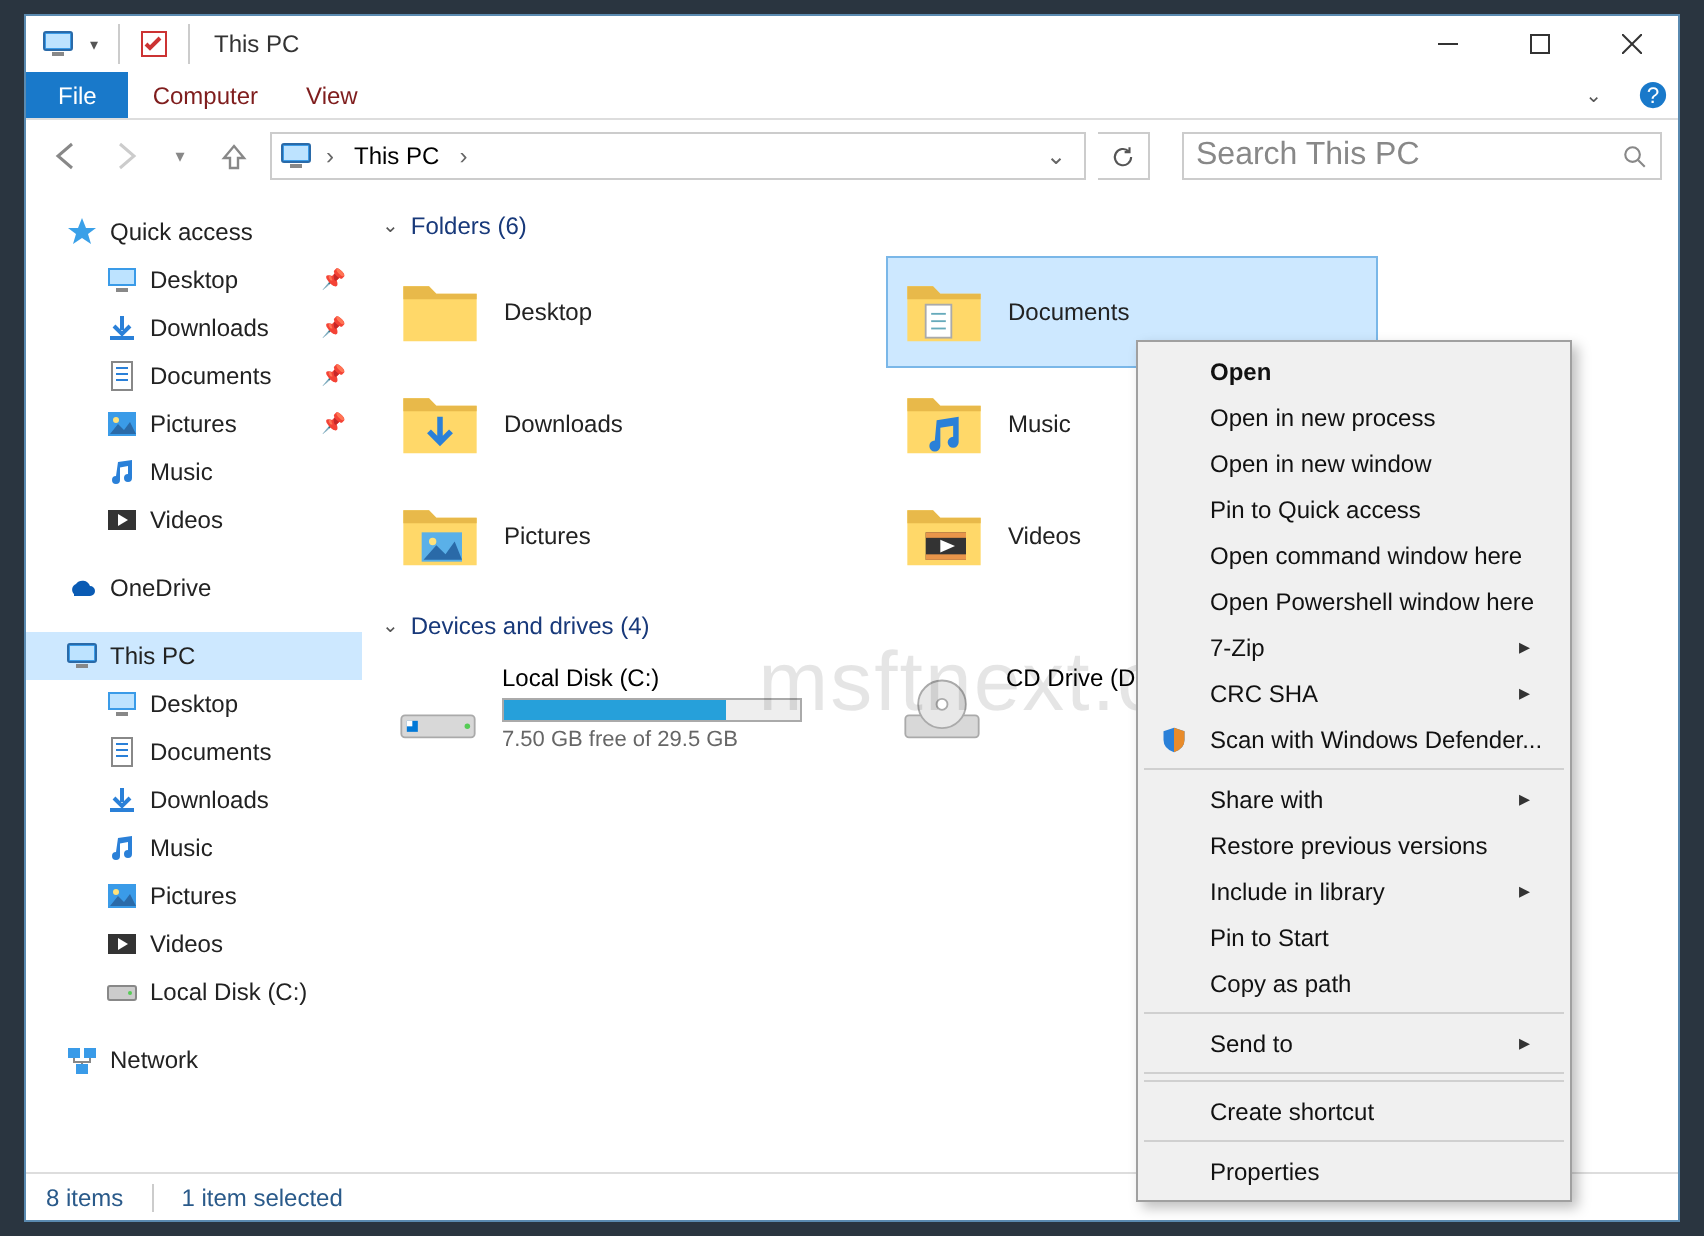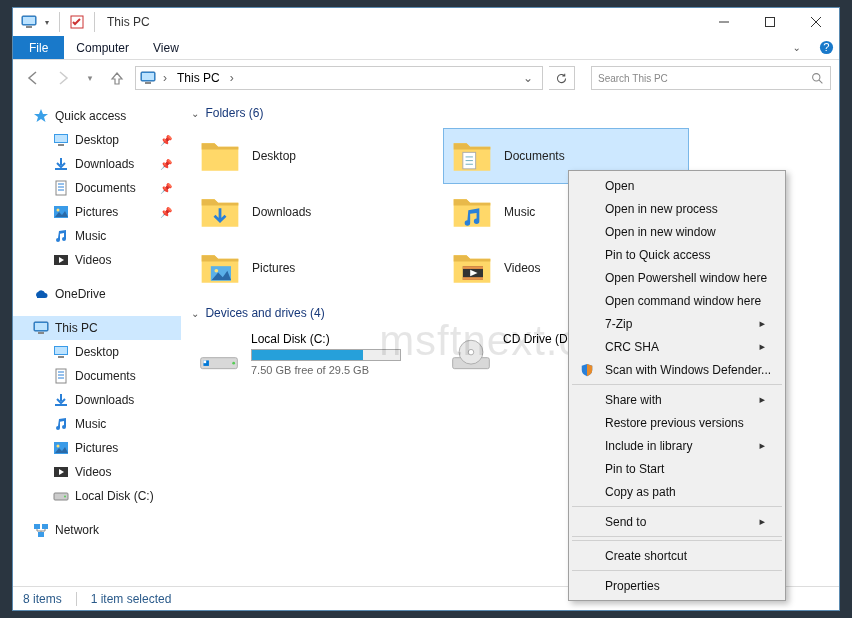--- a/index.html
+++ b/index.html
@@ -7,36 +7,36 @@
 .window { position: absolute; left: 12px; top: 7px; width: 828px; height: 604px; background: #fff; border: 1px solid #5a8ab0; display: flex; flex-direction: column; }
 .titlebar { height: 28px; display: flex; align-items: center; background: #fff; }
 .titlebar .qat { display: flex; align-items: center; gap: 3px; padding-left: 6px; }
 .mini { width: 20px; height: 20px; display:flex; align-items:center; justify-content:center; }
 .mini svg { width:16px; height:16px; }
 .titlebar .sep { width:1px; height:20px; background:#ccc; margin:0 4px; }
 .titlebar .title { margin-left: 8px; color:#333; }
 .titlebar .spacer { flex:1; }
 .titlebar .winbtn { width:46px; height:28px; display:flex; align-items:center; justify-content:center; color:#333; }
 .ribbon { height: 24px; display:flex; align-items:stretch; border-bottom:1px solid #ddd; background:#fff; }
-.ribbon .tab { padding: 3px 12px; color:#0f172a; display:flex; align-items:center; }
+.ribbon .tab { padding: 3px 12px; color:#7f1d1d; display:flex; align-items:center; }
 .ribbon .tab.file { background:#1979ca; color:#ffffff; padding:3px 16px; }
 .ribbon .spacer { flex:1; }
 .ribbon .help { width:26px; display:flex; align-items:center; justify-content:center; }
 .ribbon .help svg{width:15px;height:15px;}
 .navrow { height:36px; display:flex; align-items:center; padding: 0 8px; gap:6px; }
 .navbtn { width:24px; height:24px; display:flex; align-items:center; justify-content:center; color:#888; }
 .navbtn.small{width:18px;}
 .breadcrumb { flex:1; height:24px; border:1px solid #ccc; display:flex; align-items:center; padding:0 3px; gap:4px; }
 .breadcrumb .bcicon{ width:18px; height:18px; display:flex; align-items:center; justify-content:center;}
 .breadcrumb .bctxt{ padding:0 4px;}
 .breadcrumb .bcchev{ color:#666; padding:0 2px;}
 .breadcrumb .bcend{ margin-left:auto; display:flex;}
 .refresh { width:26px;height:24px;border:1px solid #ccc; border-left:none;display:flex;align-items:center;justify-content:center;color:#555;}
 .searchbox { width:240px; height:24px; border:1px solid #ccc; display:flex; align-items:center; padding:0 6px; margin-left:10px; color:#888; }
-.searchbox input{border:none;flex:1;outline:none;color:#6d28d9;font-size:10px;}
+.searchbox input{border:none;flex:1;outline:none;color:#6d28d9;font-size:16px;}
 .searchbox input::placeholder{color:#888;}
 .searchbox svg{width:13px;height:13px;fill:#888;}
 .body { flex:1; display:flex; min-height:0; }
 .sidebar { width:168px; border-right:none; overflow:hidden; padding-top:8px;}
 .treeitem { display:flex; align-items:center; height:24px; padding-left:20px; gap:6px; color:#222; white-space:nowrap; }
 .treeitem.indent { padding-left:40px; }
 .treeitem.selected { background:#cde8ff; }
 .treeitem .ico{ width:16px; height:16px; display:flex; align-items:center; justify-content:center;}
 .treeitem .pin{ margin-left:auto; margin-right:8px; color:#888; font-size:10px;}
 .treegap{height:10px;}
@@ -52,21 +52,21 @@
 .drive .bigico{width:44px;height:44px;display:flex;align-items:center;justify-content:center;}
 .drive .info{display:flex;flex-direction:column;gap:3px;}
 .drive .bar{width:150px;height:12px;border:1px solid #aaa;background:#eee;position:relative;}
 .drive .bar .fill{position:absolute;left:0;top:0;bottom:0;background:#26a0da;}
 .drive .sub{color:#666;font-size:11px;}
 .statusbar{height:24px;border-top:1px solid #ddd;display:flex;align-items:center;padding:0 10px;gap:14px;color:#2a5a8a;font-size:12px;}
 .statusbar .sep2{width:1px;height:14px;background:#ccc;}
 .watermark{position:absolute;left:50%;top:50%;transform:translate(-50%,-50%);font-size:42px;color:rgba(0,0,0,0.10);letter-spacing:1px;pointer-events:none;font-family:Tahoma,sans-serif;white-space:nowrap;}
 .ctxmenu{ position:absolute; left:568px; top:170px; width:218px; background:#f0f0f0; border:1px solid #a0a0a0; box-shadow:3px 3px 6px rgba(0,0,0,0.25); padding:3px 2px; }
 .ctxmenu .mi{ height:23px; display:flex; align-items:center; padding-left:34px; padding-right:18px; color:#111; position:relative; white-space:nowrap;}
-.ctxmenu .mi.bold{font-weight:400;}
+.ctxmenu .mi.bold{font-weight:700;}
 .ctxmenu .mi .sub{margin-left:auto;color:#333;font-size:11px;}
 .ctxmenu .msep{height:1px;background:#d0d0d0;margin:3px 1px;}
 .ctxmenu .micon{position:absolute;left:8px;width:16px;height:16px;display:flex;align-items:center;justify-content:center;}
 .highlight{position:absolute;left:568px;top:258px;width:218px;height:38px;background:radial-gradient(ellipse 110px 20px at 50% 50%, rgba(255,241,100,0.9), rgba(255,241,100,0));pointer-events:none;border-radius:50%;}
 svg{display:block;}
 </style>
 </head>
 <body>
 
 <div class="window">
@@ -465,22 +465,22 @@
   </div>
 </div>
 
 <div class="highlight"></div>
 
 <div class="ctxmenu">
   <div class="mi bold">Open</div>
   <div class="mi">Open in new process</div>
   <div class="mi">Open in new window</div>
   <div class="mi">Pin to Quick access</div>
+  <div class="mi">Open command window here</div>
   <div class="mi">Open Powershell window here</div>
-  <div class="mi">Open command window here</div>
   <div class="mi">
       <span>7-Zip</span>
       <span class="sub">▸</span>
     </div>
   <div class="mi">
       <span>CRC SHA</span>
       <span class="sub">▸</span>
     </div>
   <div class="mi">
       <span class="micon">

